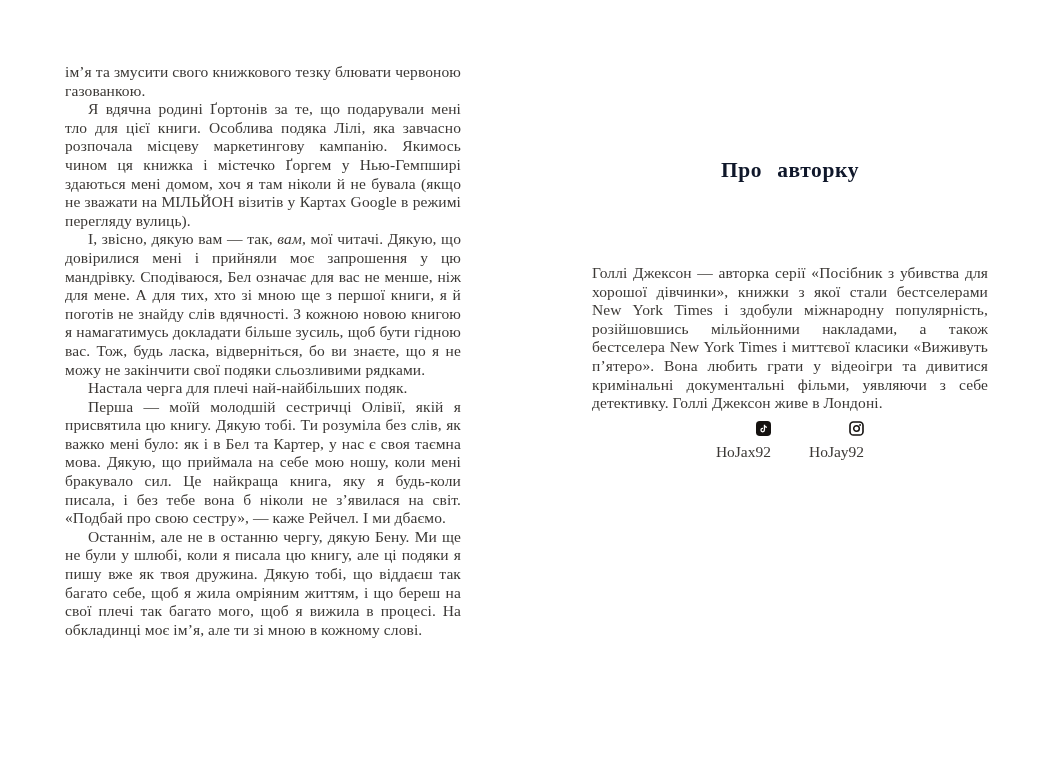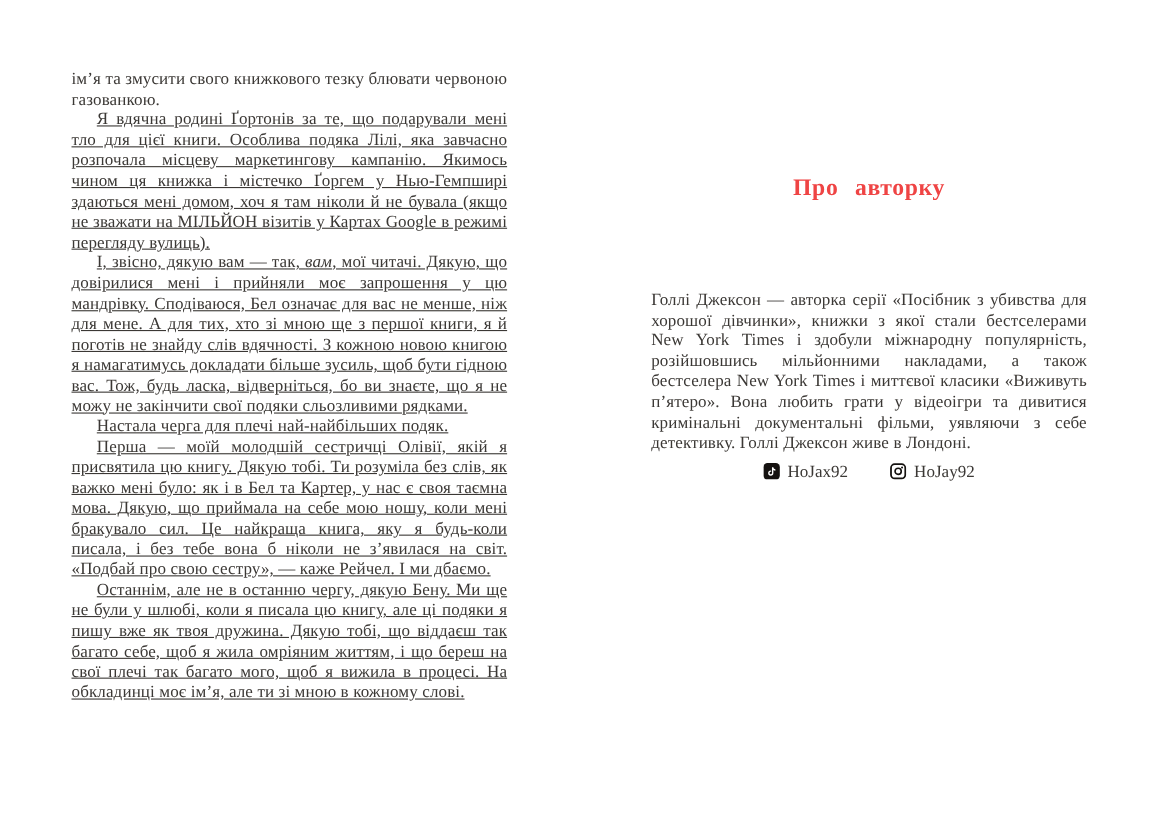--- a/index.html
+++ b/index.html
@@ -34,54 +34,55 @@
   }
   .left-text { top: 63px; }
 
   .para {
     margin: 0;
     font-size: 15.5px;
     line-height: 18.6px;
     text-align: justify;
     letter-spacing: 0.1px;
   }
-  .para.indent { text-indent: 23px; text-decoration: underline; }
+  .para.indent { text-indent: 23px; }
   .para em { font-style: italic; margin-top: 20px; }
 
   .chapter-heading {
     position: absolute;
     top: 158px;
     left: 0;
     width: 100%;
     margin: 0;
     text-align: center;
     font-size: 21.5px;
     font-weight: bold;
     letter-spacing: 0.6px;
     word-spacing: 9px;
-    color: #ef4444;
+    color: #0f172a;
   }
   .about-block { top: 264px; }
 
   .social-row {
     position: absolute;
     top: 421px;
     left: 0;
     width: 100%;
     display: flex;
     justify-content: center;
     align-items: center;
     gap: 38px;
   }
   .social-item {
     display: inline-flex;
-    align-items: flex-start;
+    align-items: flex-end;
     gap: 7px;
     font-size: 15.5px;
     color: #3b3835;
+    flex-direction: column;
   }
   .social-item svg { display: block; }
 </style>
 </head>
 <body>
 
 <div class="spread">
 
   <div class="page page-left">
     <div class="text-block left-text">

